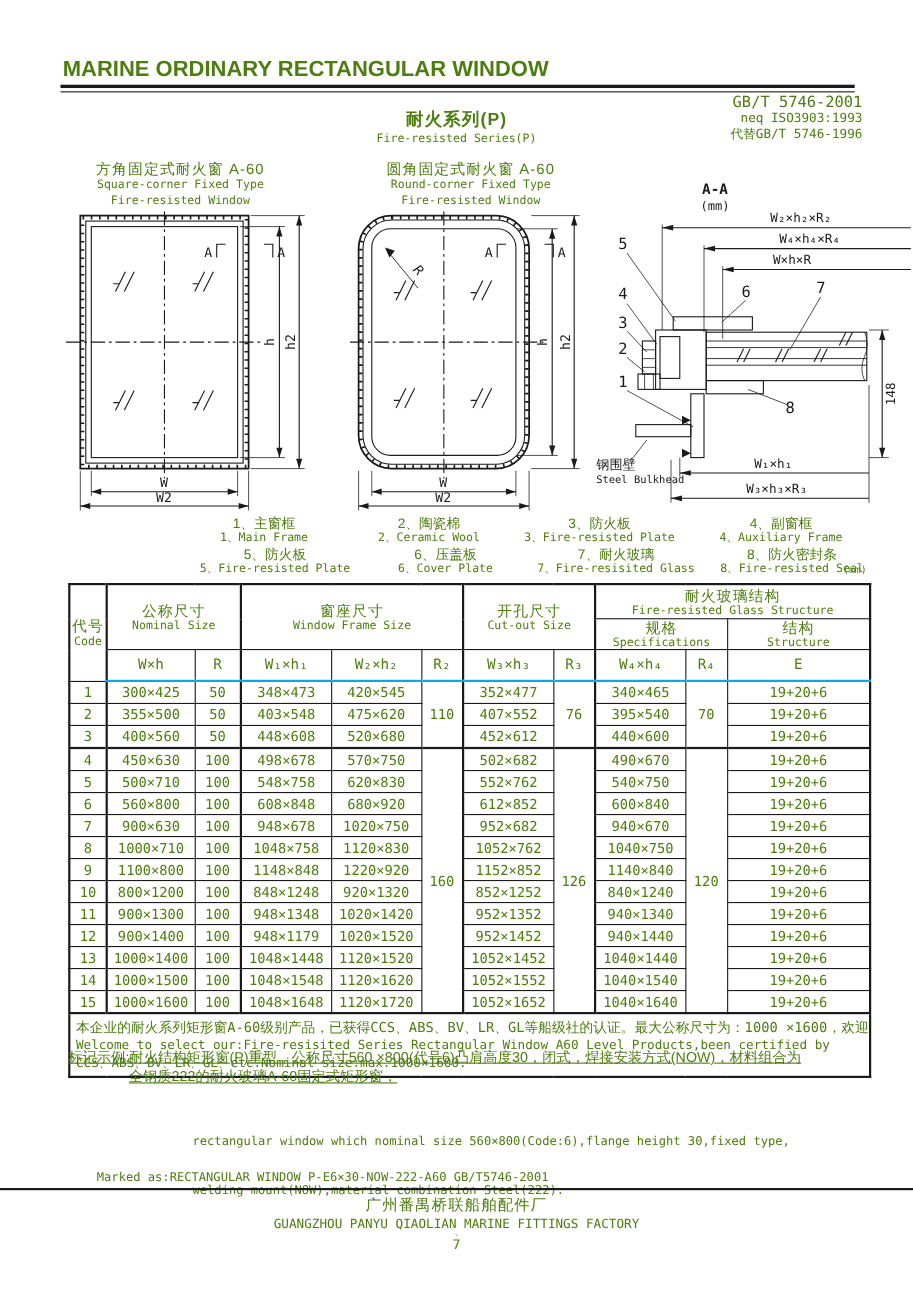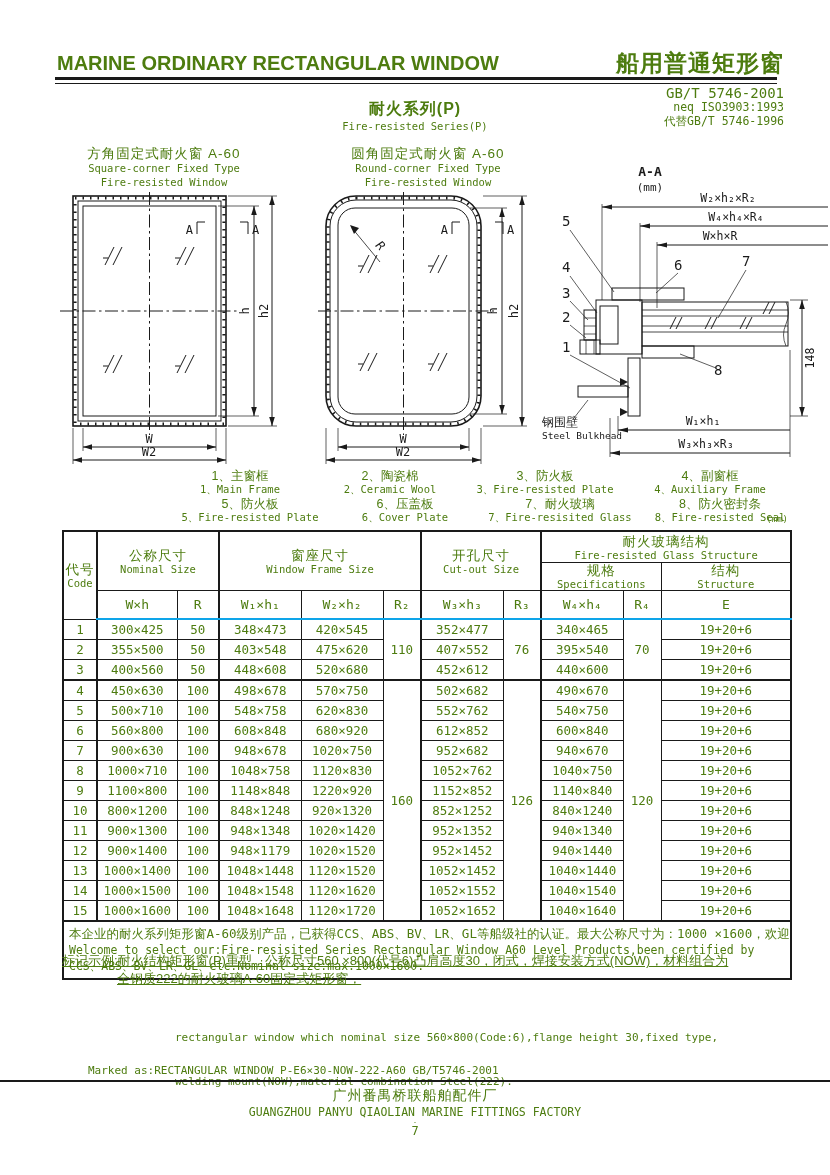--- a/index.html
+++ b/index.html
@@ -60,21 +60,20 @@
   #factory-en{left:0;right:0;top:1105px;text-align:center;font-size:11.5px;}
   #page-dot{left:0;right:0;top:1117px;text-align:center;font-size:9px;}
   #page-num{left:0;right:0;top:1124px;text-align:center;font-size:12px;}
 </style>
 </head>
 <body>
 
 <div id="page">
 
   <div class="abs" id="title-en">MARINE ORDINARY RECTANGULAR WINDOW</div>
-  <div class="abs" id="title-zh">船用普通矩形窗</div>
   <div class="abs" id="rule-thick"></div>
   <div class="abs" id="rule-thin"></div>
   <div class="abs mono" id="stdblock">
     <div id="std1">GB/T 5746-2001</div>
     <div id="std2">neq ISO3903:1993</div>
     <div id="std3">代替GB/T 5746-1996</div>
   </div>
   <div class="abs" id="series-zh">耐火系列(P)</div>
   <div class="abs mono" id="series-en">Fire-resisted Series(P)</div>
 

